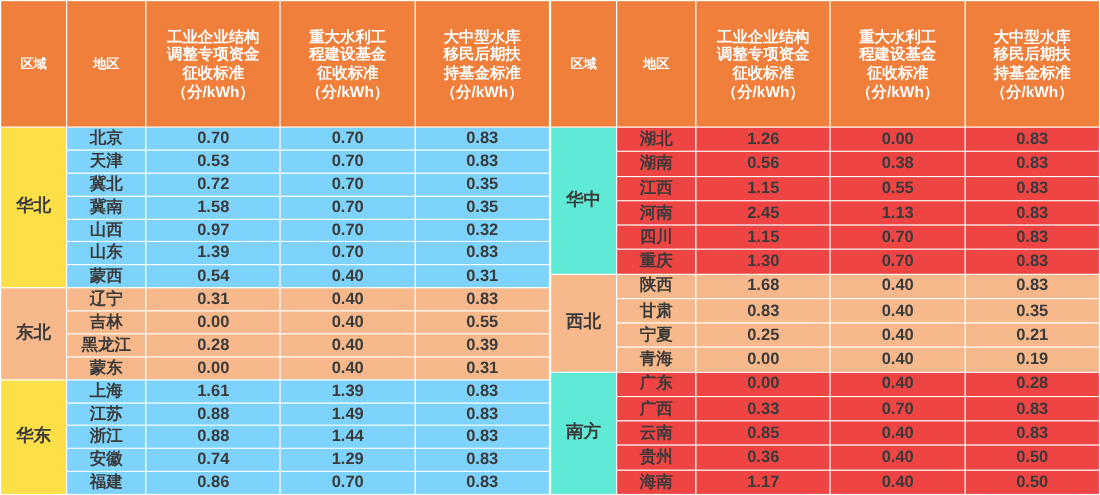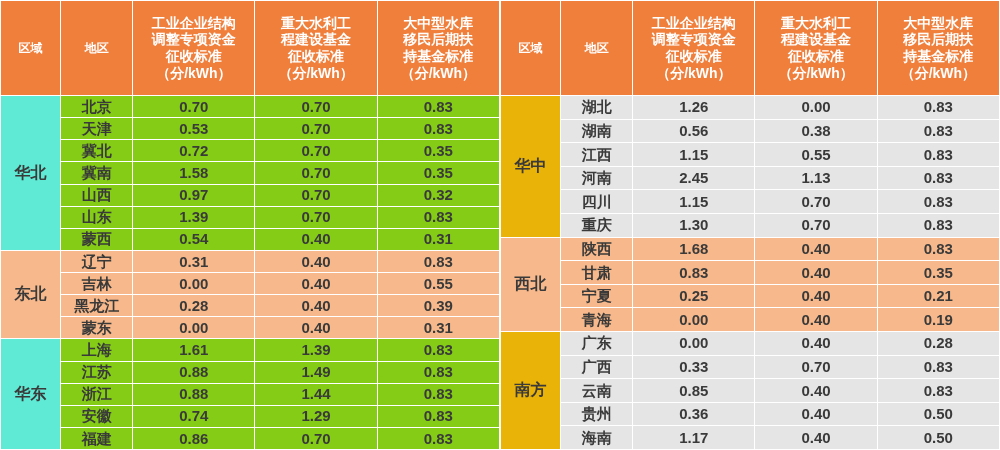--- a/index.html
+++ b/index.html
@@ -33,21 +33,21 @@
     color: #3a3a3a;
     font-weight: bold;
     line-height: 1.18;
   }
   thead th {
     background: #f07f3c;
     color: #ffffff;
     font-size: 14px;
     font-weight: bold;
     height: 90px;
-    padding: 2px 3px;
+    padding: 12px 3px;
   }
   thead th.hdr-small {
     font-size: 12px;
   }
   .hdr-lines span {
     display: block;
   }
   
   .c-region { width: 60px; }
   .c-area   { width: 72px; }
@@ -55,27 +55,27 @@
 
   td.region-cell {
     font-size: 16px;
     color: #3a3a3a;
   }
   td.area-cell {
     font-size: 15px;
   }
 
   
-  .tint-a td { background: #84cc16; }
+  .tint-a td { background: #7dd3fc; }
   .tint-b td { background: #f7b98b; }
-  .tint-c td { background: #e5e5e5; }
-
-  tr.tint-a td.region-cell { background: #5eead4; }
+  .tint-c td { background: #ef4444; }
+
+  tr.tint-a td.region-cell { background: #fde047; }
   tr.tint-b td.region-cell { background: #f7b98b; }
-  tr.tint-c td.region-cell { background: #eab308; margin-top: 11px; }
+  tr.tint-c td.region-cell { background: #5eead4; margin-top: 11px; }
 </style>
 </head>
 <body>
 
 <div class="sheet">
   <table>
     <colgroup>
       <col class="c-region">
         <col class="c-area">
         <col class="c-val">

